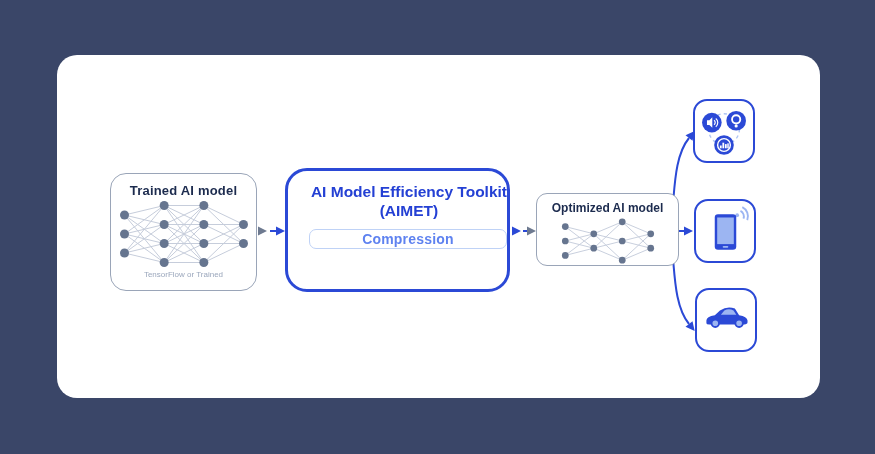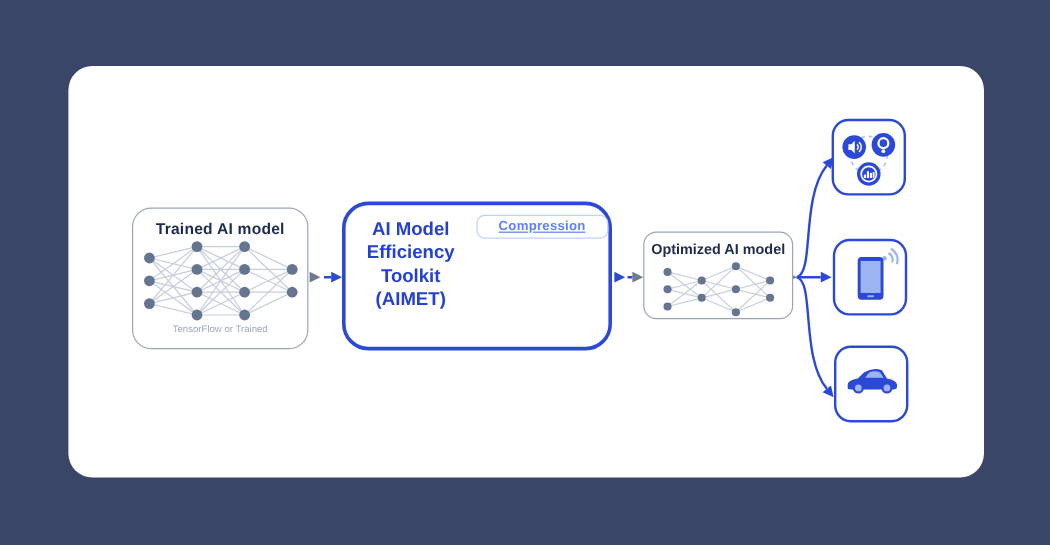--- a/index.html
+++ b/index.html
@@ -17,31 +17,31 @@
   .trained-box{
     left:53px;top:118px;width:147px;height:118px;box-sizing:border-box;
     border:1.5px solid var(--gray-border);border-radius:16px;background:#fff;
     display:flex;flex-direction:column;align-items:center;
   }
   .trained-title{margin-top:9px;font-size:13px;font-weight:bold;color:var(--dark-text);letter-spacing:.2px;}
   .trained-sub{font-size:8px;color:var(--muted-text);margin-top:2px;}
   .aimet-box{
     left:228px;top:113px;width:225px;height:124px;box-sizing:border-box;
     border:3px solid var(--accent);border-radius:22px;background:#fff;
-    display:flex;align-items:flex-start;
+    display:flex;flex-direction:column;align-items:flex-end;
   }
   .aimet-title{margin-top:11px;text-align:center;font-size:15.5px;font-weight:bold;color:var(--accent-text);line-height:1.25;}
   .module-btn{
     width:198px;height:20px;box-sizing:border-box;margin-top:8px;
     border:1px solid var(--module-border);border-radius:7px;background:#fff;
     display:flex;align-items:center;justify-content:center;
-    font-size:11px;font-weight:bold;color:var(--module-text);letter-spacing:.2px;text-decoration:underline;
+    font-size:14px;font-weight:bold;color:var(--module-text);letter-spacing:.2px;
   }
   .optimized-box{
-    left:479px;top:138px;width:125px;height:73px;box-sizing:border-box;
+    left:479px;top:138px;width:143px;height:73px;box-sizing:border-box;
     border:1.5px solid var(--gray-border);border-radius:11px;background:#fff;
     display:flex;flex-direction:column;align-items:center;
   }
   .optimized-title{margin-top:7px;font-size:12px;font-weight:bold;color:var(--dark-text);}
   .target-box{
     width:62px;height:64px;box-sizing:border-box;
     border:2px solid var(--accent);border-radius:14px;background:#fff;
     display:flex;align-items:center;justify-content:center;
   }
   .t1{left:636px;top:44px;}

